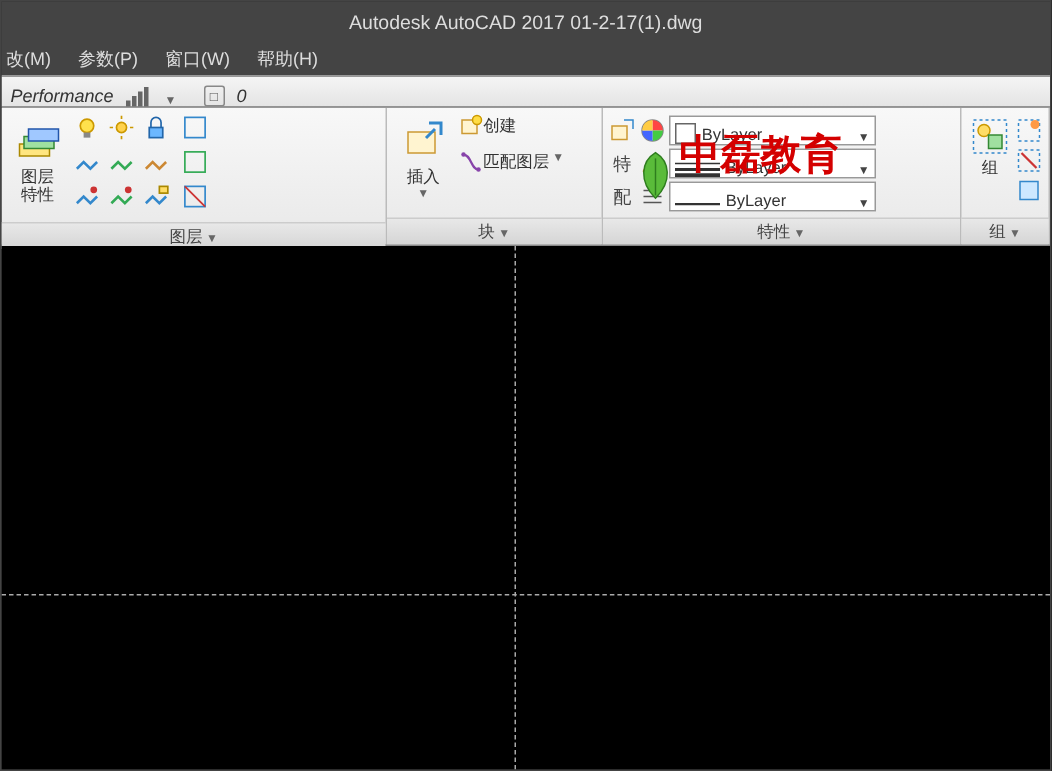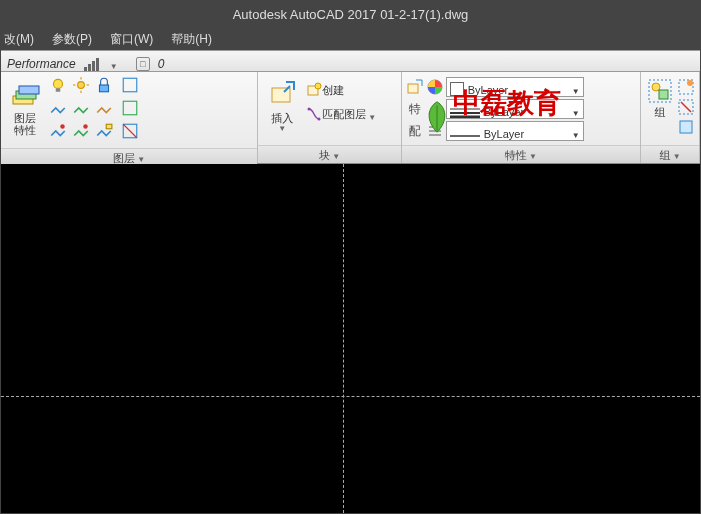--- a/index.html
+++ b/index.html
@@ -15,21 +15,21 @@
 .perfbar .sig i:nth-child(3){left:8px;height:10px;}
 .perfbar .sig i:nth-child(4){left:12px;height:13px;}
 .ribbon{height:92px;background:linear-gradient(#f8f8f8,#e8e8e8);display:flex;border-bottom:1px solid #888;}
 .panel{border-right:1px solid #bbb;display:flex;flex-direction:column;position:relative;}
 .panel-body{flex:1;display:flex;align-items:flex-start;padding:4px;gap:4px;}
 .panel-title{height:18px;background:linear-gradient(#e8e8e8,#d5d5d5);text-align:center;line-height:18px;color:#444;border-top:1px solid #ccc;font-size:11px;}
 .panel-title::after{content:" ▼";font-size:8px;color:#666;}
 .bigbtn{display:flex;flex-direction:column;align-items:center;width:40px;padding:2px;cursor:default;}
 .bigbtn .ico{width:32px;height:32px;margin-bottom:2px;}
 .bigbtn .lbl{font-size:11px;color:#333;text-align:center;line-height:12px;}
-.smallrow{display:flex;align-items:flex-end;gap:0;height:22px;cursor:default;}
+.smallrow{display:flex;align-items:flex-start;gap:0;height:22px;cursor:default;}
 .smallrow .ico{width:16px;height:16px;}
 .smallrow .lbl{font-size:11px;color:#333;white-space:nowrap;}
 .grid3{display:grid;grid-template-columns:repeat(3,22px);grid-template-rows:repeat(3,22px);gap:1px;}
 .grid3 .ico{width:18px;height:18px;cursor:default;}
 .txtcol{display:flex;flex-direction:column;gap:2px;}
 .combo{height:20px;border:1px solid #999;background:#fff;display:flex;align-items:flex-end;padding:0 3px;width:138px;cursor:default;}
 .combo .sw{width:14px;height:14px;border:1px solid #666;background:#fff;margin-right:4px;}
 .combo .txt{flex:1;font-size:11px;color:#333;}
 .combo .ar{font-size:8px;color:#444;}
 .canvas{height:349px;background:#000;position:relative;}

